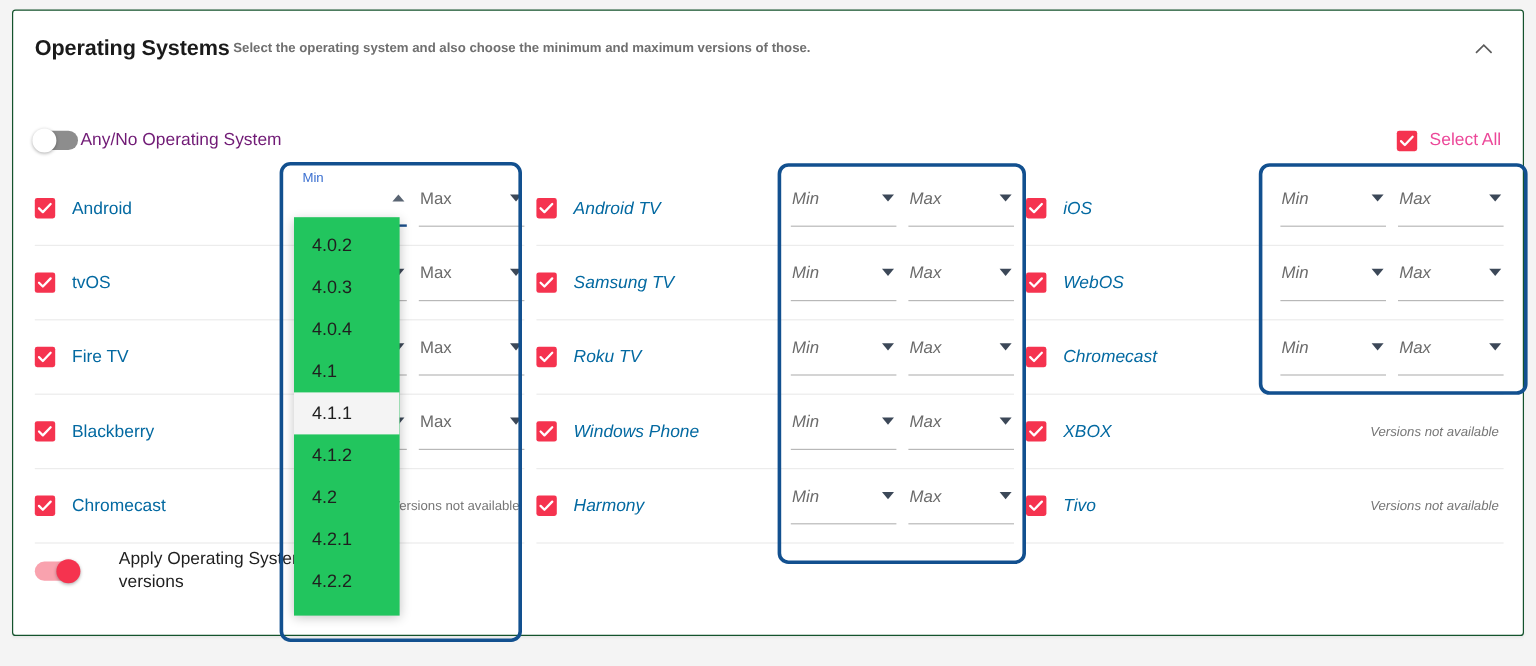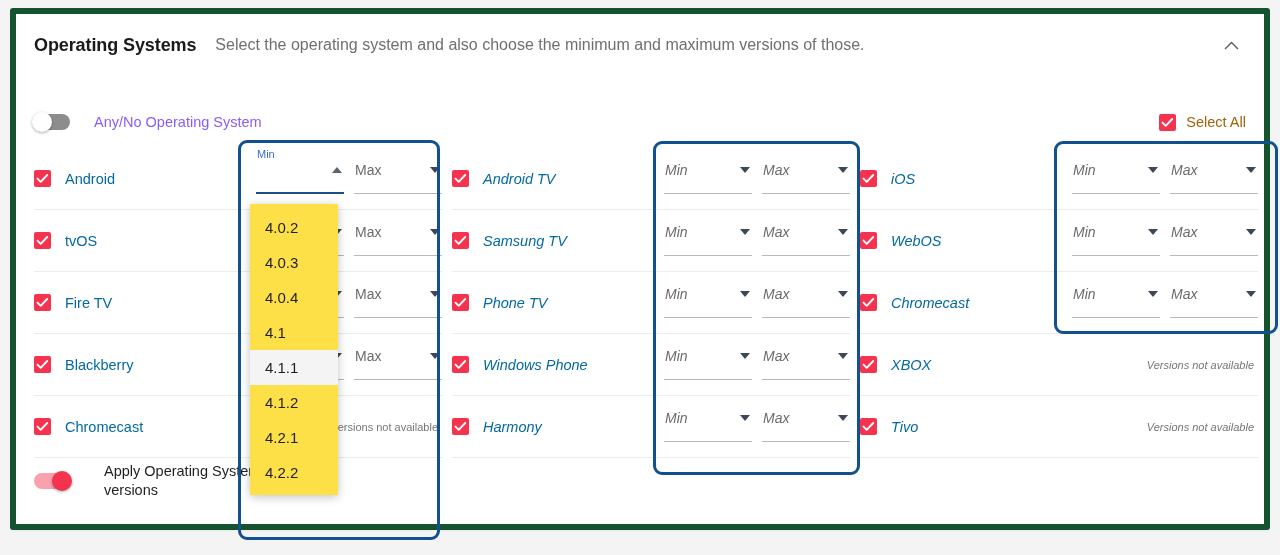--- a/index.html
+++ b/index.html
@@ -16,21 +16,21 @@
     overflow: hidden;
   }
 
   .card {
     position: absolute;
     left: 10px;
     top: 8px;
     width: 1260px;
     height: 522px;
     background: #ffffff;
-    border: 6px solid #14532d;
+    border: 1px solid #14532d;
     border-radius: 3px;
     box-sizing: border-box;
     box-shadow: 0 1px 2px rgba(0,0,0,0.05);
   }
 
   
   .card-header {
     position: absolute;
     left: 0; top: 0;
     width: 100%;
@@ -41,24 +41,25 @@
     padding: 0 20px 0 18px;
   }
   .header-title {
     font-size: 18px;
     font-weight: bold;
     color: #1a1a1a;
     letter-spacing: -0.1px;
     white-space: nowrap;
   }
   .header-subtitle {
-    font-size: 16px;
+    font-size: 11px;
     color: #6f6f6f;
-    margin-left: 19px;
+    margin-left: 3px;
     white-space: nowrap;
+    font-weight: bold;
   }
   .collapse-btn {
     margin-left: auto;
     width: 26px;
     height: 26px;
     display: flex;
     align-items: center;
     justify-content: center;
     cursor: pointer;
   }
@@ -91,34 +92,34 @@
     width: 20px;
     height: 20px;
     border-radius: 50%;
     box-shadow: 0 1px 3px rgba(0,0,0,0.33);
   }
   .switch.off .knob { left: -2px;  background: #ffffff; }
   .switch.on  .knob { left: 18px;  background: #f5334f; }
 
   .toggle-label {
     font-size: 14.5px;
-    color: #8b5cf6;
-    margin-left: 24px;
+    color: #701a75;
+    margin-left: 2px;
     white-space: nowrap;
   }
 
   .select-all {
     margin-left: auto;
     display: flex;
     align-items: center;
     cursor: pointer;
   }
   .select-all .sa-label {
     font-size: 14.5px;
-    color: #a16207;
+    color: #ec4899;
     margin-left: 10px;
     text-align: right;
   }
 
   
   .cbx {
     width: 17px;
     height: 17px;
     border-radius: 2px;
     background: #f5334f;
@@ -215,24 +216,24 @@
     z-index: 5;
   }
   #hl-left   { left: 222px;  top: 126px; width: 202px; height: 400px; }
   #hl-mid    { left: 637px;  top: 127px; width: 207px; height: 334px; }
   #hl-right  { left: 1038px; top: 127px; width: 224px; height: 193px; }
 
   
   .menu {
     position: absolute;
     left: 234px;
-    top: 190px;
+    top: 172px;
     width: 88px;
-    height: 291px;
-    background: #fde047;
+    height: 332px;
+    background: #22c55e;
     box-shadow: 0 2px 9px rgba(0,0,0,0.24);
     overflow: hidden;
     z-index: 8;
     padding-top: 6px;
     box-sizing: border-box;
   }
   .menu-item {
     height: 35px;
     line-height: 35px;
     padding-left: 15px;
@@ -422,21 +423,21 @@
           </span>
         </span>
       </div>
 
       <div class="os-row">
         <span class="cbx">
             <svg width="13" height="13" viewBox="0 0 13 13">
               <path d="M1.5 6.6 L4.7 9.8 L11.2 3" fill="none" stroke="#fff" stroke-width="1.9" stroke-linecap="round" stroke-linejoin="round"></path>
             </svg>
           </span>
-        <span class="os-name">Phone TV</span>
+        <span class="os-name">Roku TV</span>
         <span class="row-right">
           <span class="sel">
             <span class="sel-text">Min</span>
             <span class="caret"></span>
           </span>
           <span class="sel">
             <span class="sel-text">Max</span>
             <span class="caret"></span>
           </span>
         </span>
@@ -573,20 +574,21 @@
     <span class="apply-label">Apply Operating System versions</span>
   </div>
 
   <div class="menu">
     <div class="menu-item">4.0.2</div>
     <div class="menu-item">4.0.3</div>
     <div class="menu-item">4.0.4</div>
     <div class="menu-item">4.1</div>
     <div class="menu-item selected">4.1.1</div>
     <div class="menu-item">4.1.2</div>
+    <div class="menu-item">4.2</div>
     <div class="menu-item">4.2.1</div>
     <div class="menu-item">4.2.2</div>
     <div class="menu-item">4.3</div>
   </div>
 
   <div class="hl" id="hl-left"></div>
   <div class="hl" id="hl-mid"></div>
   <div class="hl" id="hl-right"></div>
 
 </div>

